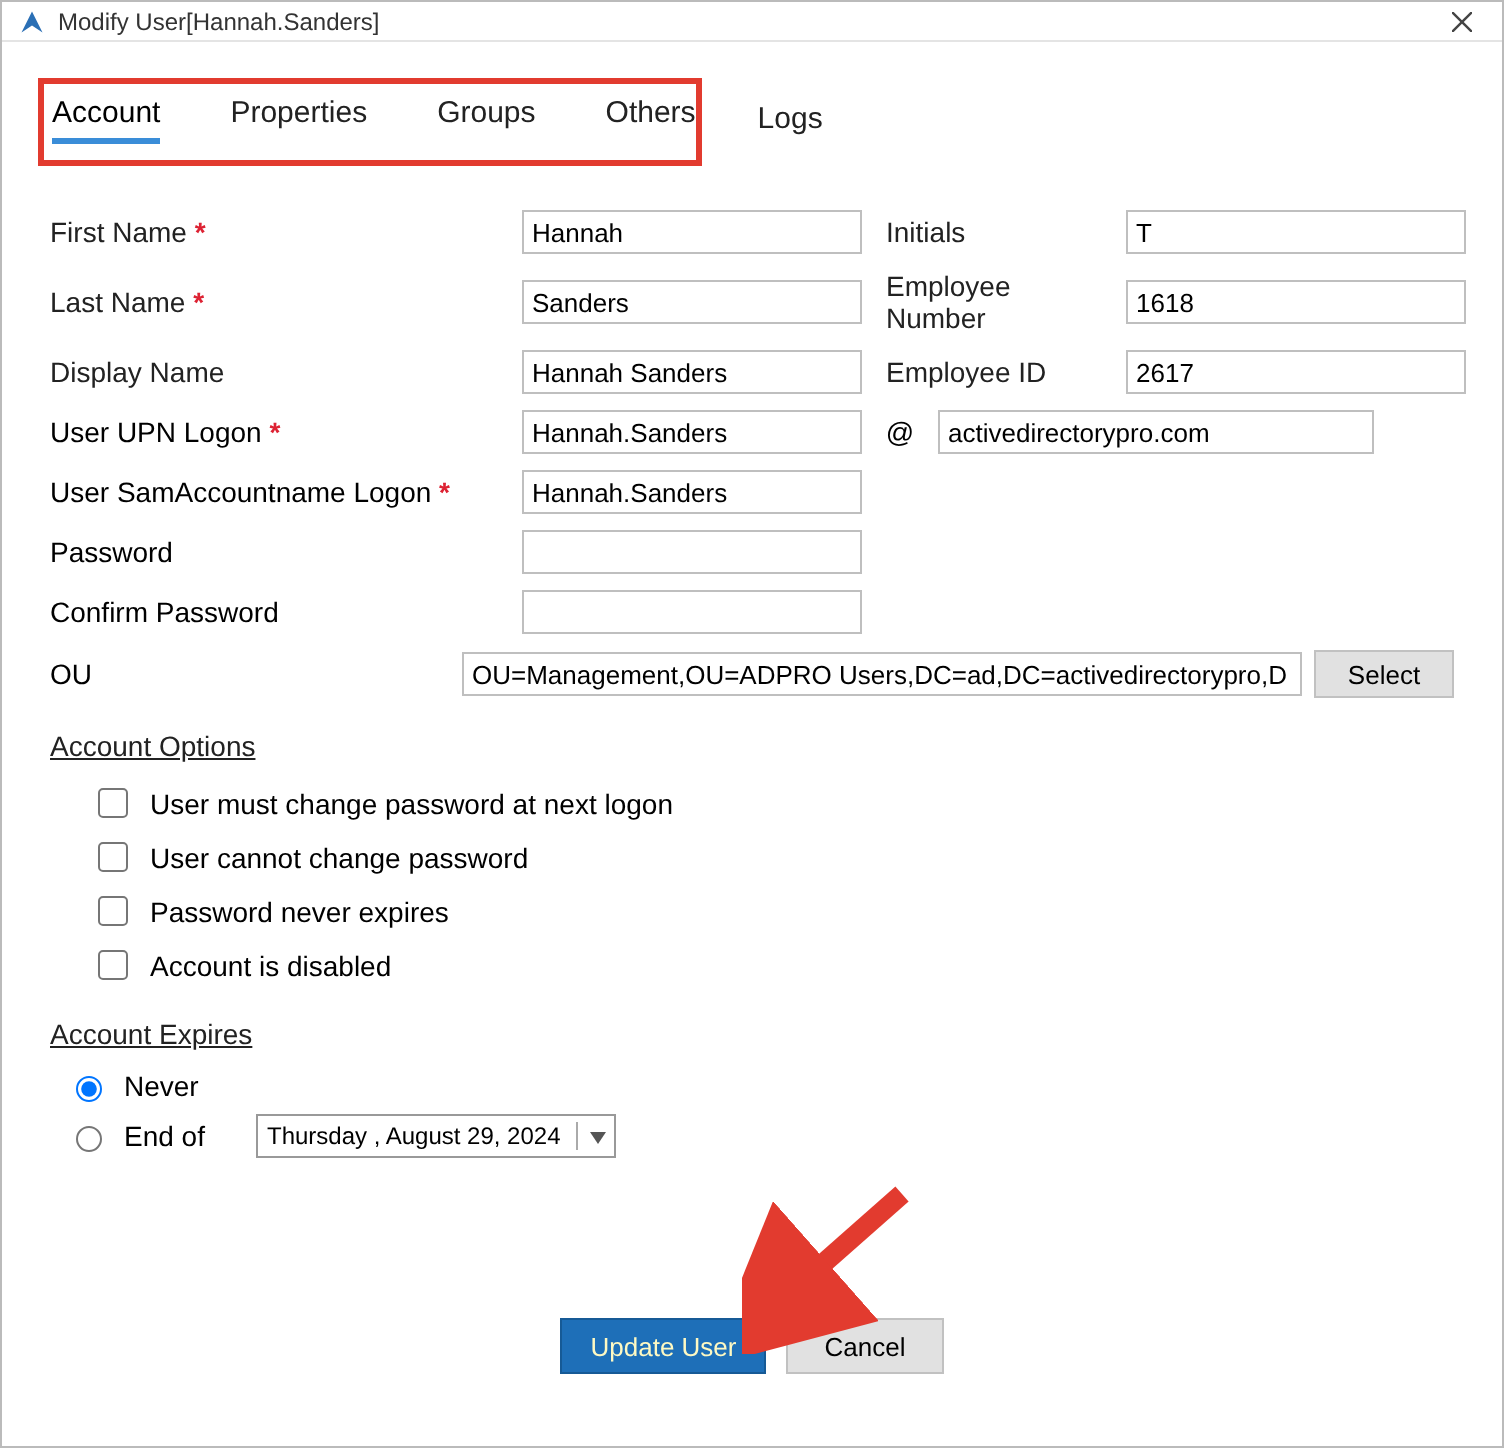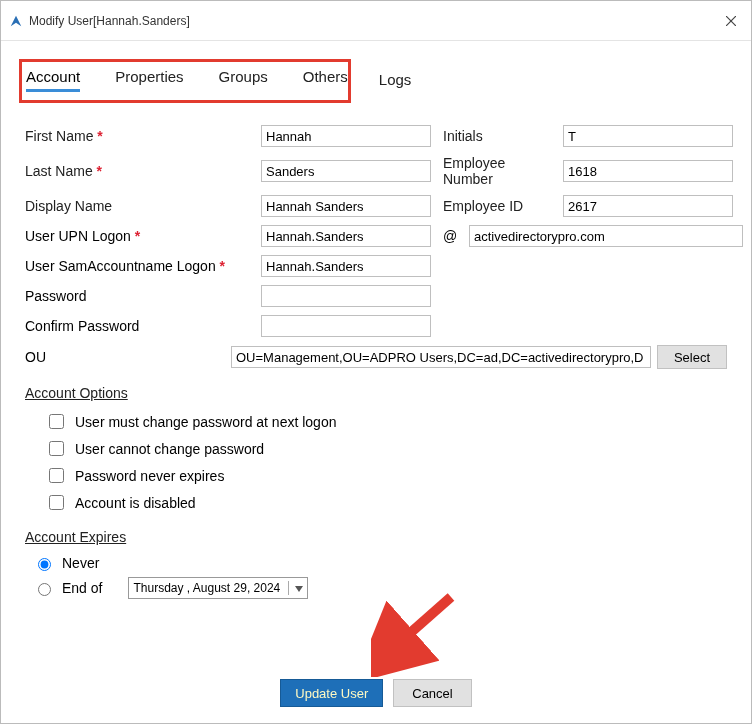--- a/index.html
+++ b/index.html
@@ -11,21 +11,21 @@
     color: #000;
   }
   .window {
     width: 752px;
     height: 724px;
     border: 1px solid #bbb;
     background: #fff;
     position: relative;
   }
   .titlebar {
-    height: 40px;
+    height: 20px;
     display: flex;
     align-items: center;
     justify-content: space-between;
     padding: 0 8px;
     border-bottom: 1px solid #e4e4e4;
     background: #fff;
   }
   .titlebar-left { display:flex; align-items:center; gap:6px; }
   .app-icon {
     width: 14px; height: 14px;
@@ -225,21 +225,21 @@
       <label>Display Name</label>
       <input type="text" value="Hannah Sanders" style="">
       <label style="padding-left:6px">Employee ID</label>
       <input type="text" value="2617" style="">
     </div>
 
     <div class="row-upn">
       <label class="req">User UPN Logon</label>
       <input type="text" value="Hannah.Sanders" style="">
       <span class="at-sym">@</span>
-      <input type="text" style="width: 274px;" value="activedirectorypro.com">
+      <input type="text" style="width: 218px;" value="activedirectorypro.com">
     </div>
 
     <div class="row-sam">
       <label class="req">User SamAccountname Logon</label>
       <input type="text" value="Hannah.Sanders" style="">
     </div>
 
     <div class="row-sam">
       <label>Password</label>
       <input type="password" style="">

